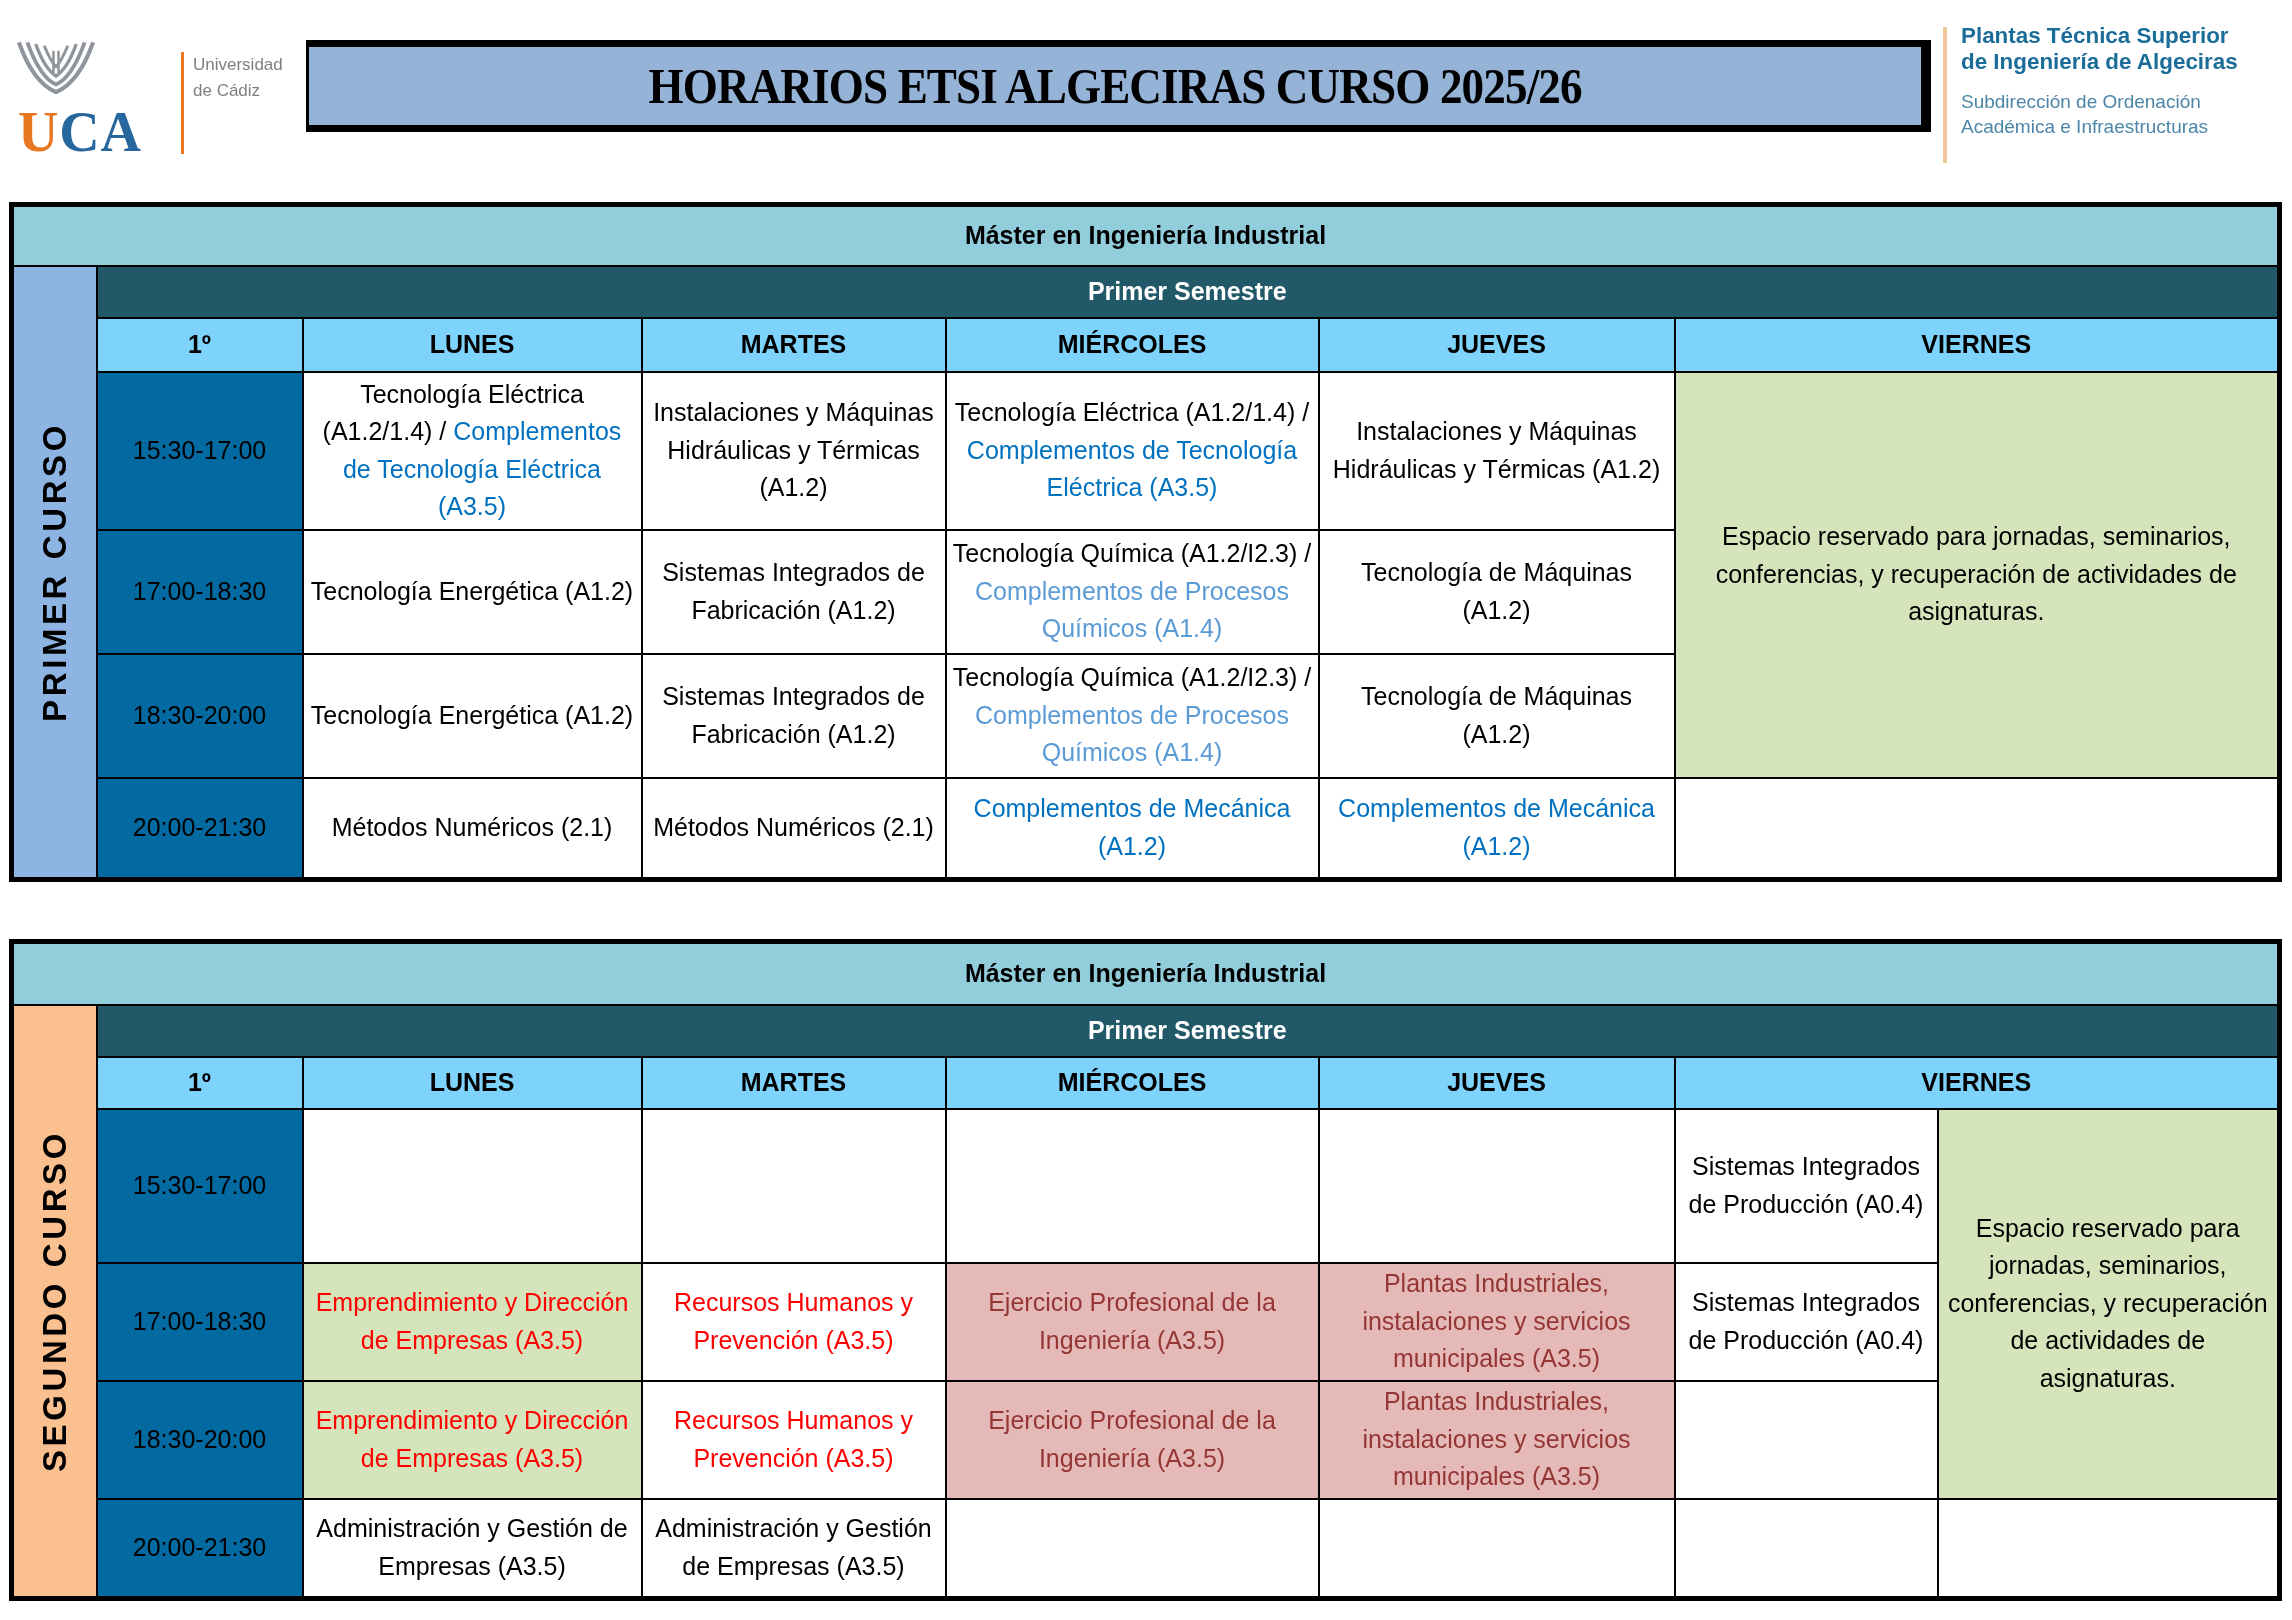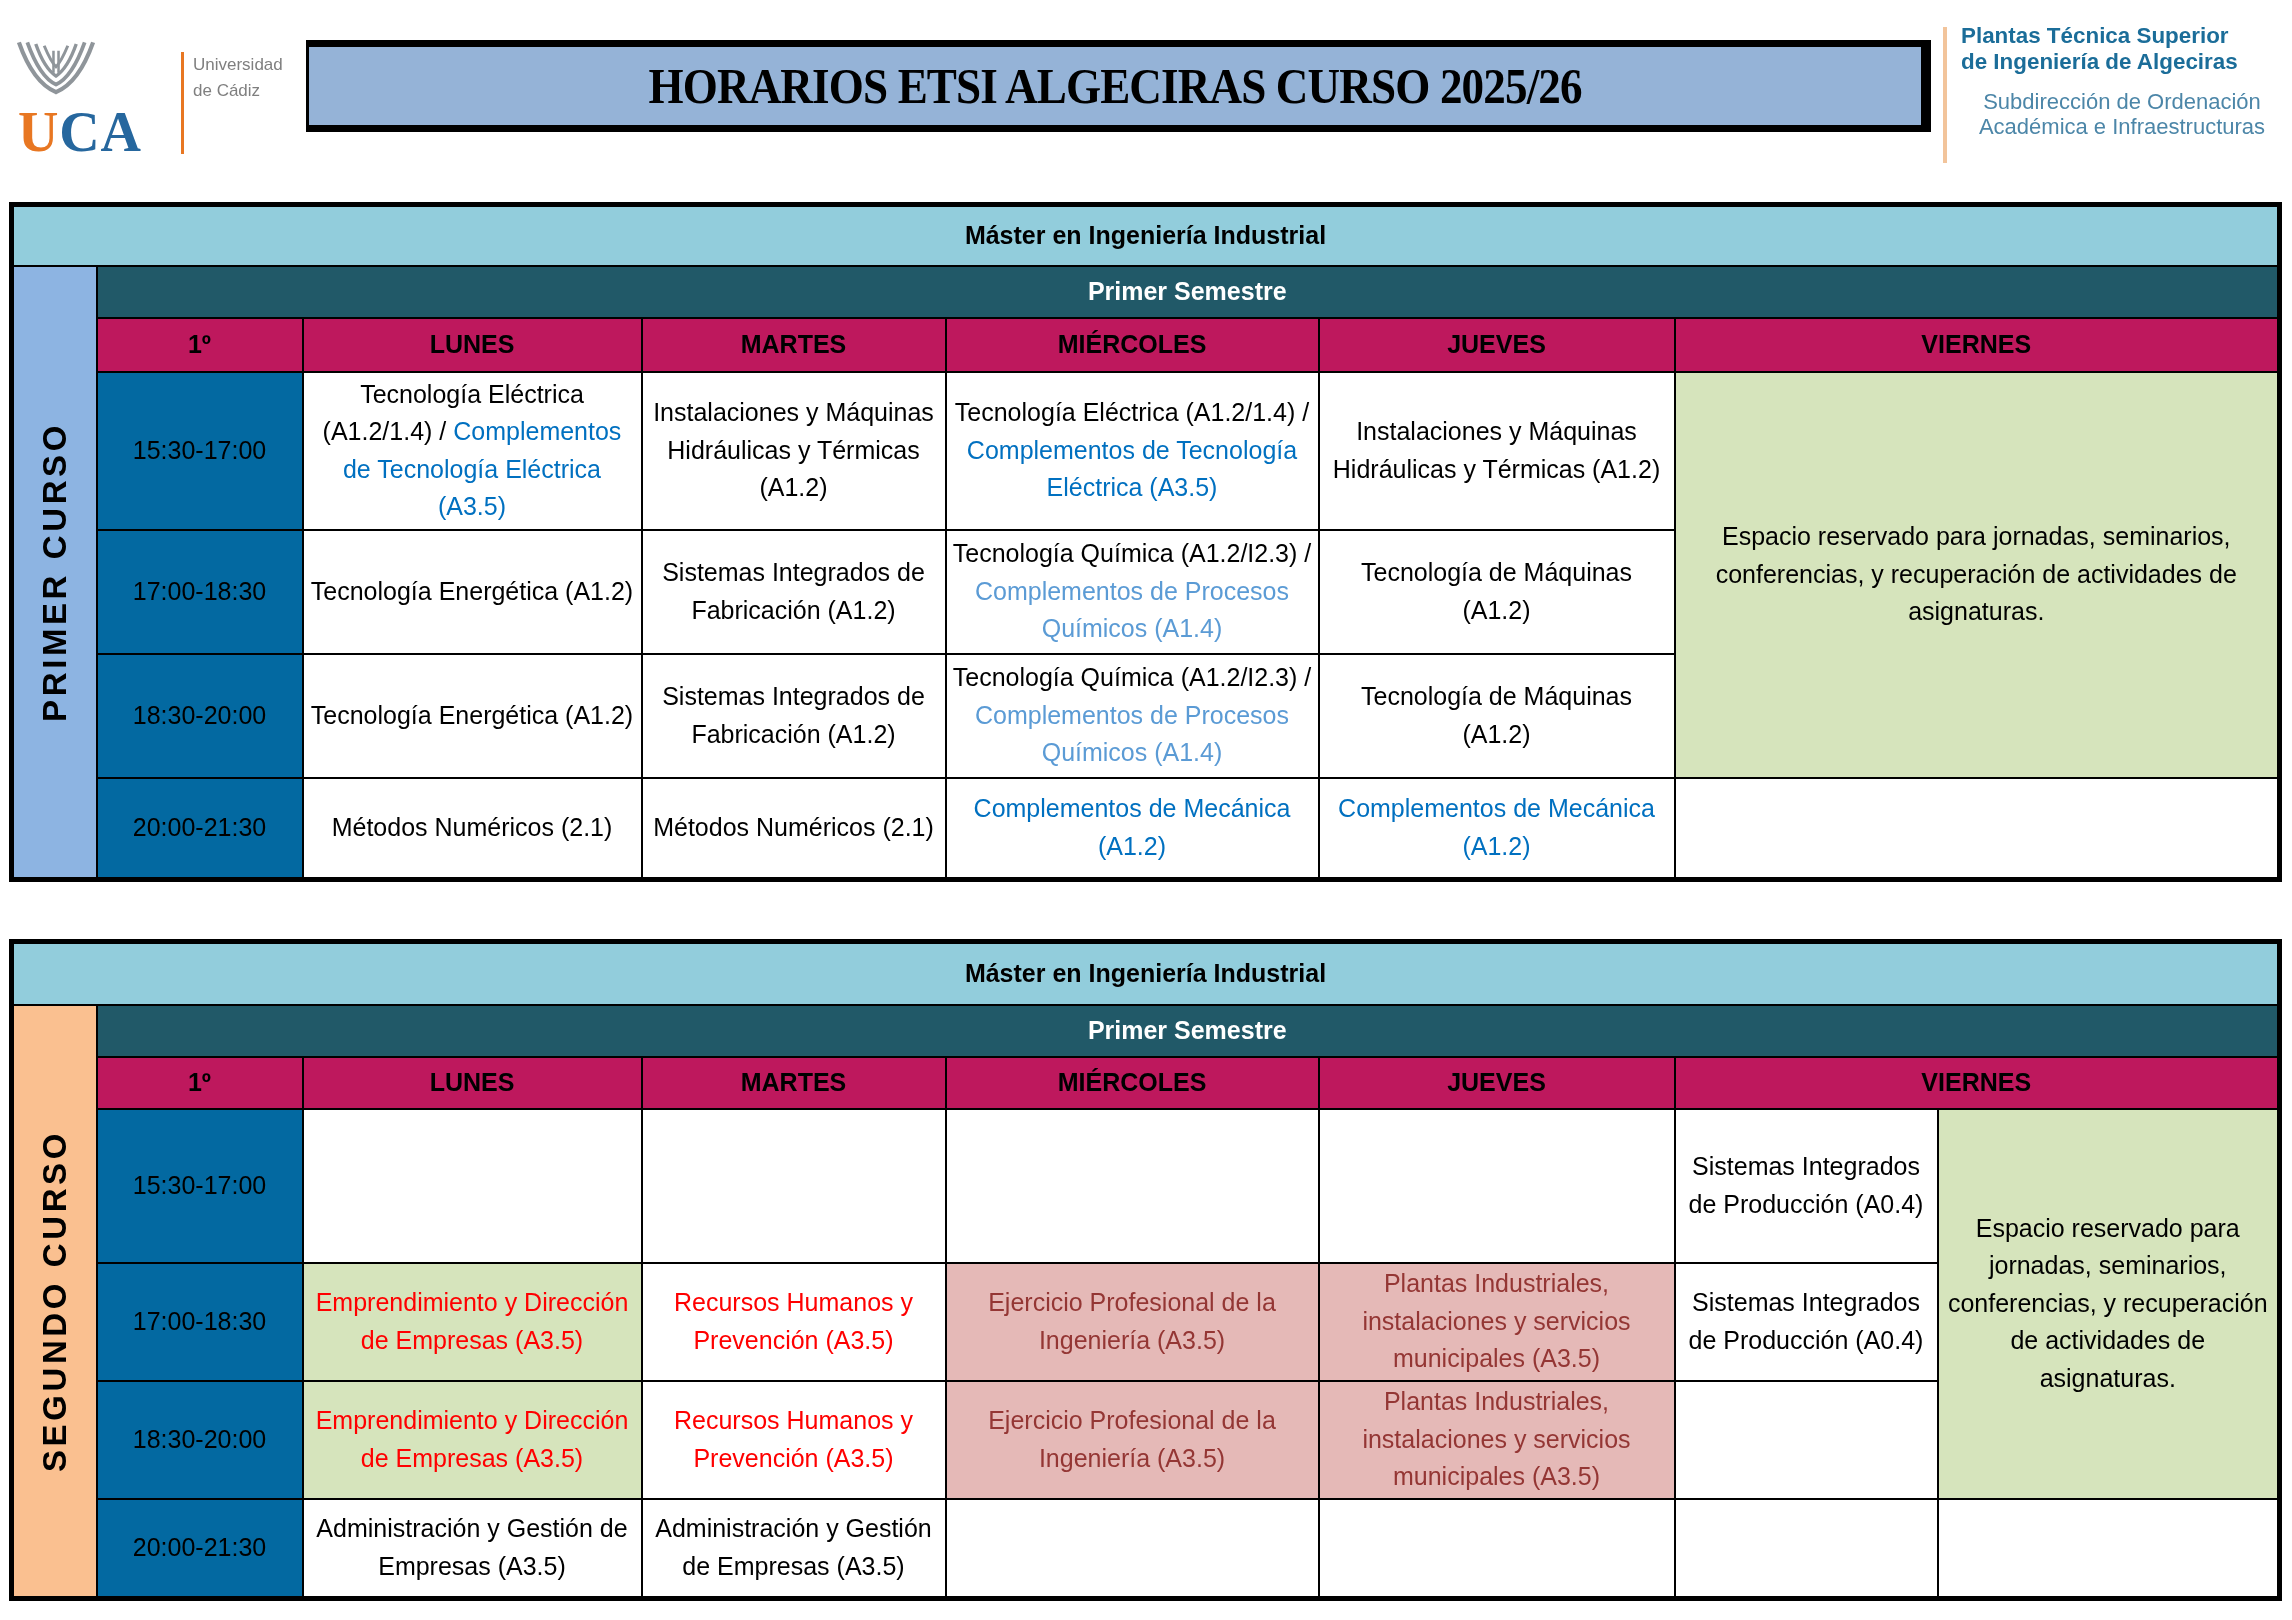--- a/index.html
+++ b/index.html
@@ -24,33 +24,33 @@
     box-sizing:border-box;display:flex;align-items:center;justify-content:center;
   }
   .banner-title{
     font-family:"Liberation Serif","DejaVu Serif",serif;font-weight:bold;
     font-size:47px;letter-spacing:-0.9px;color:#000;transform:scale(0.96,1.08);white-space:nowrap;
   }
   .school-divider{position:absolute;left:1943px;top:27px;width:3.6px;height:136px;background:#F2C49B;}
   .school{position:absolute;left:1961px;top:23px;width:322px;}
   .school .bold-line{font-weight:bold;font-size:22.4px;line-height:26px;color:#1B6D99;}
   .school .sub-block{margin-top:14.3px;}
-  .school .sub-line{font-size:22px;line-height:25px;color:#4C86A8;text-align:center;}
+  .school .sub-line{font-size:19px;line-height:25px;color:#4C86A8;}
   
   table.sched{
     border-collapse:collapse;table-layout:fixed;width:2268px;
     border:5.4px solid #000;position:absolute;left:9px;background:#fff;
   }
   table.sched td{border:2.7px solid #000;text-align:center;vertical-align:middle;
     padding:1.8px 5.4px;font-size:25px;line-height:1.5;overflow:hidden;}
   #table1{top:202px;}
   #table2{top:939px;}
   td.title-row{background:#92CDDC;font-weight:bold;font-size:38px;border-bottom:4.5px solid #000;}
   td.sem-row{background:#215968;color:#fff;font-weight:bold;font-size:32px;}
-  td.day-hdr{font-weight:bold;font-size:23px;background:#be185d;}
+  td.day-hdr{font-weight:bold;font-size:23px;background:#7dd3fc;}
   td.time{white-space:nowrap;background:#0369a1;margin-top:32px;}
   td.band{padding:0;}
   td.band-blue{background:#8DB4E2;}
   td.band-orange{background:#FAC090;}
   .vtext{
     writing-mode:vertical-rl;transform:rotate(180deg);margin:0 auto;
     font-weight:bold;font-size:33px;letter-spacing:3.6px;white-space:nowrap;
   }
   .bg-green{background:#D6E4BC;}
   .bg-pink{background:#E5B9B7;}

